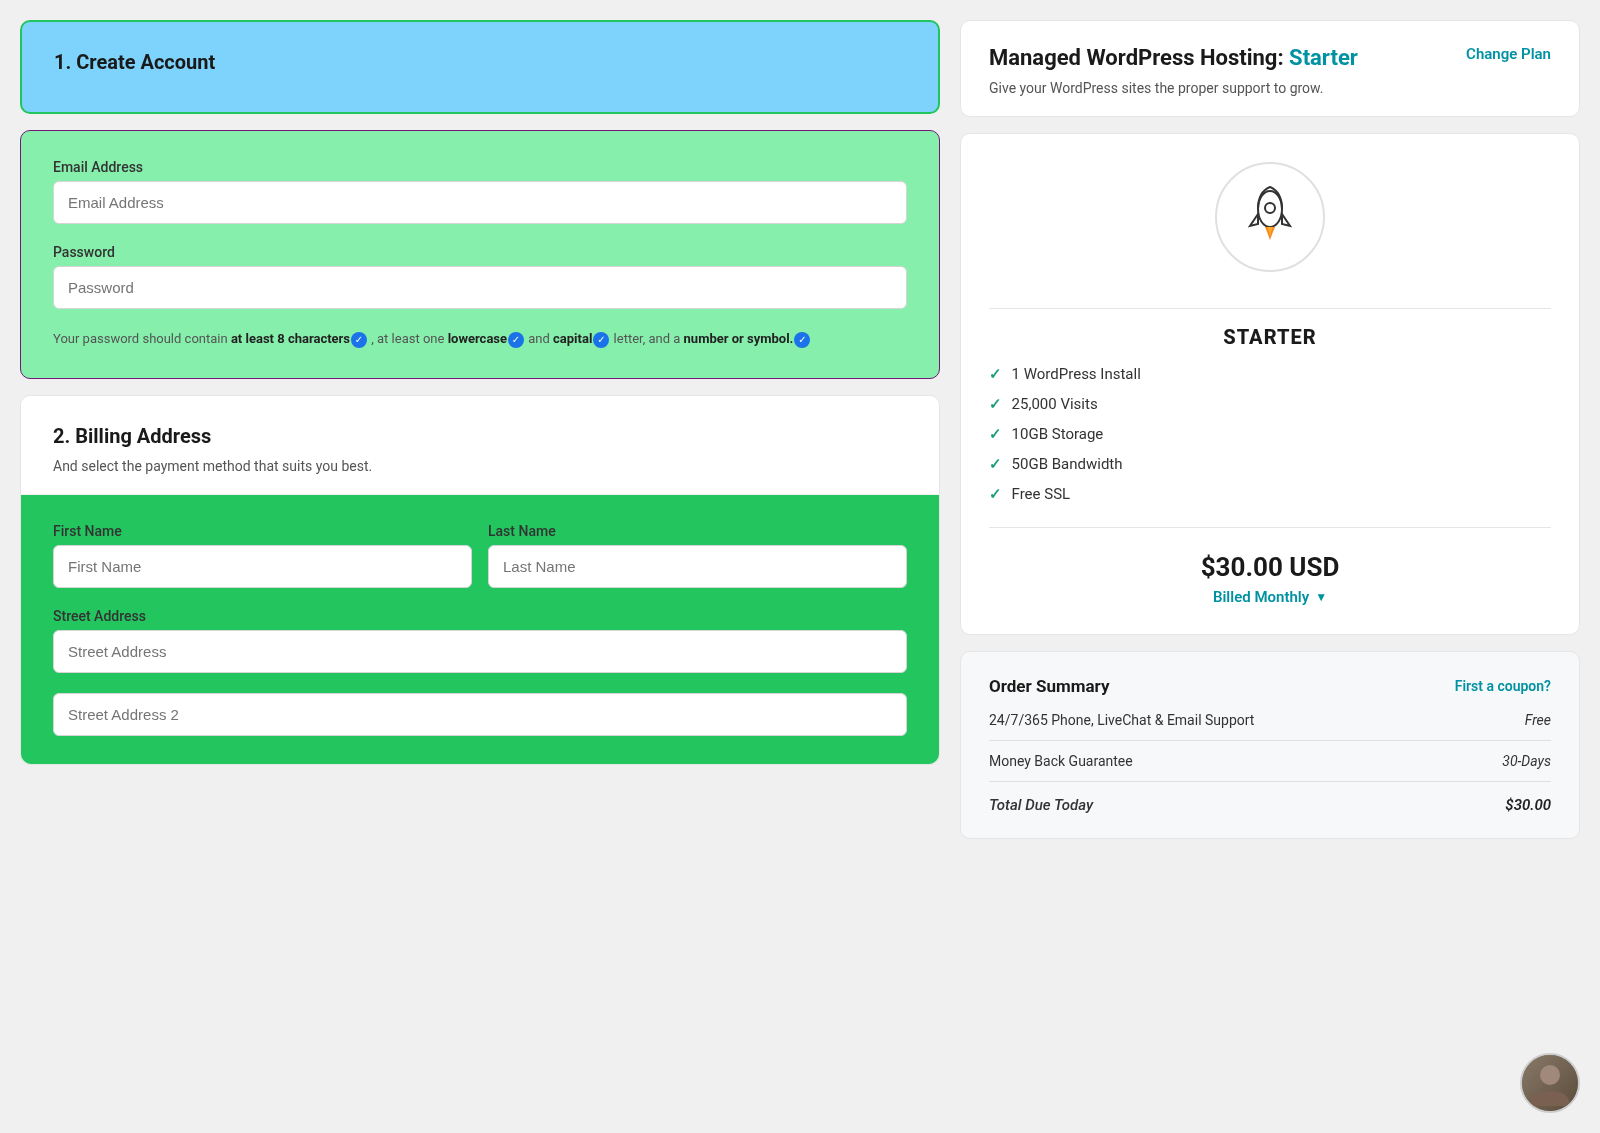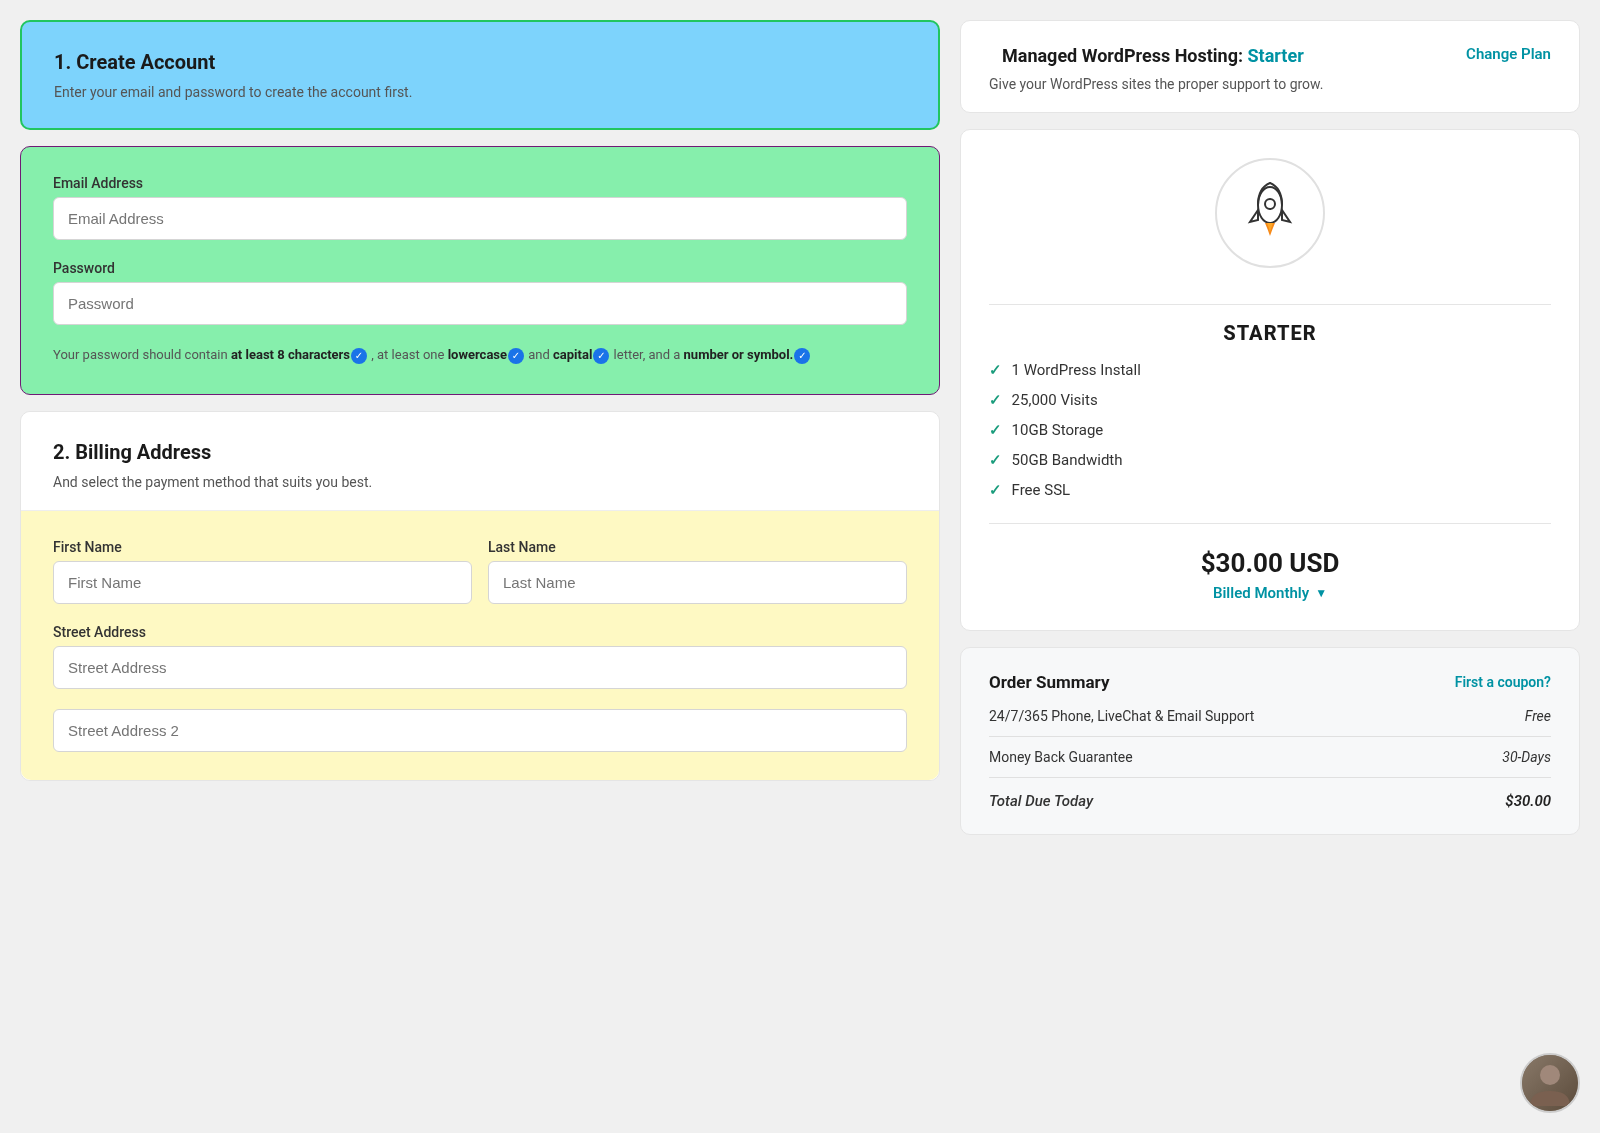--- a/index.html
+++ b/index.html
@@ -93,21 +93,21 @@
       margin: 0 1px;
     }
     .billing-section-header {
       padding: 28px 32px 20px;
       background: #fff;
       border-radius: 10px 10px 0 0;
       border: 1px solid #e5e5e5;
       border-bottom: 1px solid #eee;
     }
     .billing-form {
-      background: #fef9c3;
+      background: #22c55e;
       border-radius: 0 0 10px 10px;
       border: 1px solid #e5e5e5;
       border-top: none;
       padding: 28px 32px;
       display: flex;
       flex-direction: column;
       gap: 20px;
     }
     .name-row {
       display: flex;
@@ -129,24 +129,23 @@
       border: 1px solid #e5e5e5;
       padding: 24px 28px 20px;
     }
     .plan-title-row {
       display: flex;
       justify-content: space-between;
       align-items: flex-start;
       margin-bottom: 10px;
     }
     .plan-title {
-      font-size: 18px;
+      font-size: 22px;
       font-weight: 700;
       color: #1a1a1a;
-      margin-left: 13px;
     }
     .plan-title-accent {
       color: #0092a3;
     }
     .change-plan-link {
       font-size: 15px;
       font-weight: 600;
       color: #0092a3;
       cursor: pointer;
       text-decoration: none;
@@ -329,21 +328,20 @@
   </style>
 </head>
 <body>
 
 <div class="page-wrapper">
 
   <div class="left-col">
 
     <div class="card">
       <h2 class="section-title">1. Create Account</h2>
-      <p class="section-subtitle">Enter your email and password to create the account first.</p>
     </div>
 
     <div class="form-section">
       <div class="field-group">
         <label class="field-label">Email Address</label>
         <input class="field-input" type="email" placeholder="Email Address" style="">
       </div>
       <div class="field-group">
         <label class="field-label">Password</label>
         <input class="field-input" type="password" placeholder="Password" style="">

